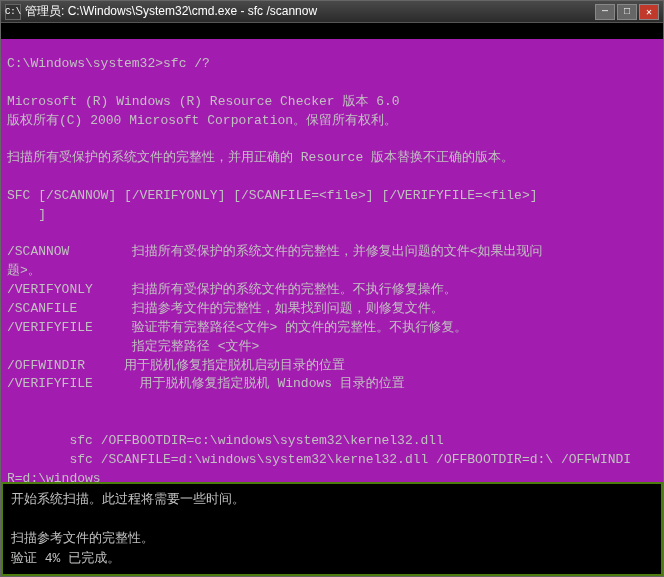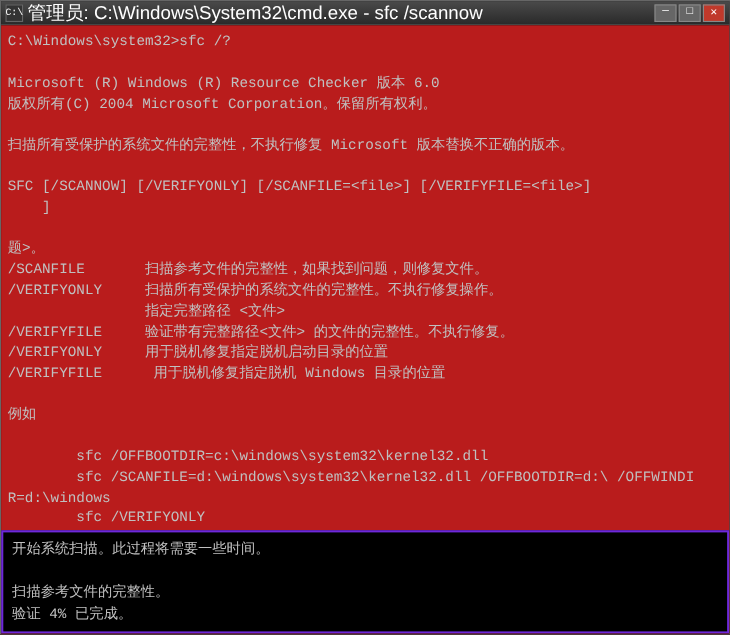--- a/index.html
+++ b/index.html
@@ -41,21 +41,21 @@
       align-items: center;
       justify-content: center;
       font-size: 9px;
       color: #fff;
     }
 
     .title-bar-text {
       flex: 1;
       color: #fff;
       font-family: 'Microsoft YaHei', Arial, sans-serif;
-      font-size: 17px;
+      font-size: 12px;
     }
 
     .title-bar-buttons {
       display: flex;
       gap: 2px;
     }
 
     .tb-btn {
       width: 20px;
       height: 16px;
@@ -68,38 +68,39 @@
       color: #fff;
       cursor: pointer;
     }
 
     .tb-btn.close {
       background: #c0392b;
     }
 
     .console-body {
       flex: 1;
-      background: #b91c1c;
-      padding: 6px 6px;
+      background: #a21caf;
+      padding: 16px 6px;
       overflow: hidden;
       position: relative;
+      margin-top: 16px;
     }
 
     .line {
       line-height: 1.45;
       white-space: pre-wrap;
       word-break: break-all;
     }
 
     .highlight-box {
       position: absolute;
       bottom: 0;
       left: 0;
       right: 0;
-      border: 2px solid #6d28d9;
+      border: 2px solid #4d7c0f;
       padding: 6px 8px;
       background: #000;
     }
 
     .highlight-line {
       line-height: 1.5;
       white-space: pre-wrap;
     }
   </style>
 </head>
@@ -114,36 +115,36 @@
       <div class="tb-btn">□</div>
       <div class="tb-btn close">✕</div>
     </div>
   </div>
 
   <div class="console-body">
     <div id="console-lines">
         <div class="line">C:\Windows\system32&gt;sfc /?</div>
         <div class="line">&nbsp;</div>
         <div class="line">Microsoft (R) Windows (R) Resource Checker 版本 6.0</div>
-        <div class="line">版权所有(C) 2004 Microsoft Corporation。保留所有权利。</div>
+        <div class="line">版权所有(C) 2000 Microsoft Corporation。保留所有权利。</div>
         <div class="line">&nbsp;</div>
-        <div class="line">扫描所有受保护的系统文件的完整性，不执行修复 Microsoft 版本替换不正确的版本。</div>
+        <div class="line">扫描所有受保护的系统文件的完整性，并用正确的 Resource 版本替换不正确的版本。</div>
         <div class="line">&nbsp;</div>
         <div class="line">SFC [/SCANNOW] [/VERIFYONLY] [/SCANFILE=&lt;file&gt;] [/VERIFYFILE=&lt;file&gt;]</div>
         <div class="line">    ]</div>
         <div class="line">&nbsp;</div>
+        <div class="line">/SCANNOW        扫描所有受保护的系统文件的完整性，并修复出问题的文件&lt;如果出现问</div>
         <div class="line">题&gt;。</div>
+        <div class="line">/VERIFYONLY     扫描所有受保护的系统文件的完整性。不执行修复操作。</div>
         <div class="line">/SCANFILE       扫描参考文件的完整性，如果找到问题，则修复文件。</div>
-        <div class="line">/VERIFYONLY     扫描所有受保护的系统文件的完整性。不执行修复操作。</div>
+        <div class="line">/VERIFYFILE     验证带有完整路径&lt;文件&gt; 的文件的完整性。不执行修复。</div>
         <div class="line">                指定完整路径 &lt;文件&gt;</div>
-        <div class="line">/VERIFYFILE     验证带有完整路径&lt;文件&gt; 的文件的完整性。不执行修复。</div>
-        <div class="line">/VERIFYONLY     用于脱机修复指定脱机启动目录的位置</div>
+        <div class="line">/OFFWINDIR     用于脱机修复指定脱机启动目录的位置</div>
         <div class="line">/VERIFYFILE      用于脱机修复指定脱机 Windows 目录的位置</div>
         <div class="line">&nbsp;</div>
-        <div class="line">例如</div>
         <div class="line">&nbsp;</div>
         <div class="line">        sfc /OFFBOOTDIR=c:\windows\system32\kernel32.dll</div>
         <div class="line">        sfc /SCANFILE=d:\windows\system32\kernel32.dll /OFFBOOTDIR=d:\ /OFFWINDI</div>
         <div class="line">R=d:\windows</div>
         <div class="line">        sfc /VERIFYONLY</div>
         <div class="line">&nbsp;</div>
         <div class="line">C:\Windows\system32&gt;sfc /scannow</div>
       </div>
 
     <div class="highlight-box">

